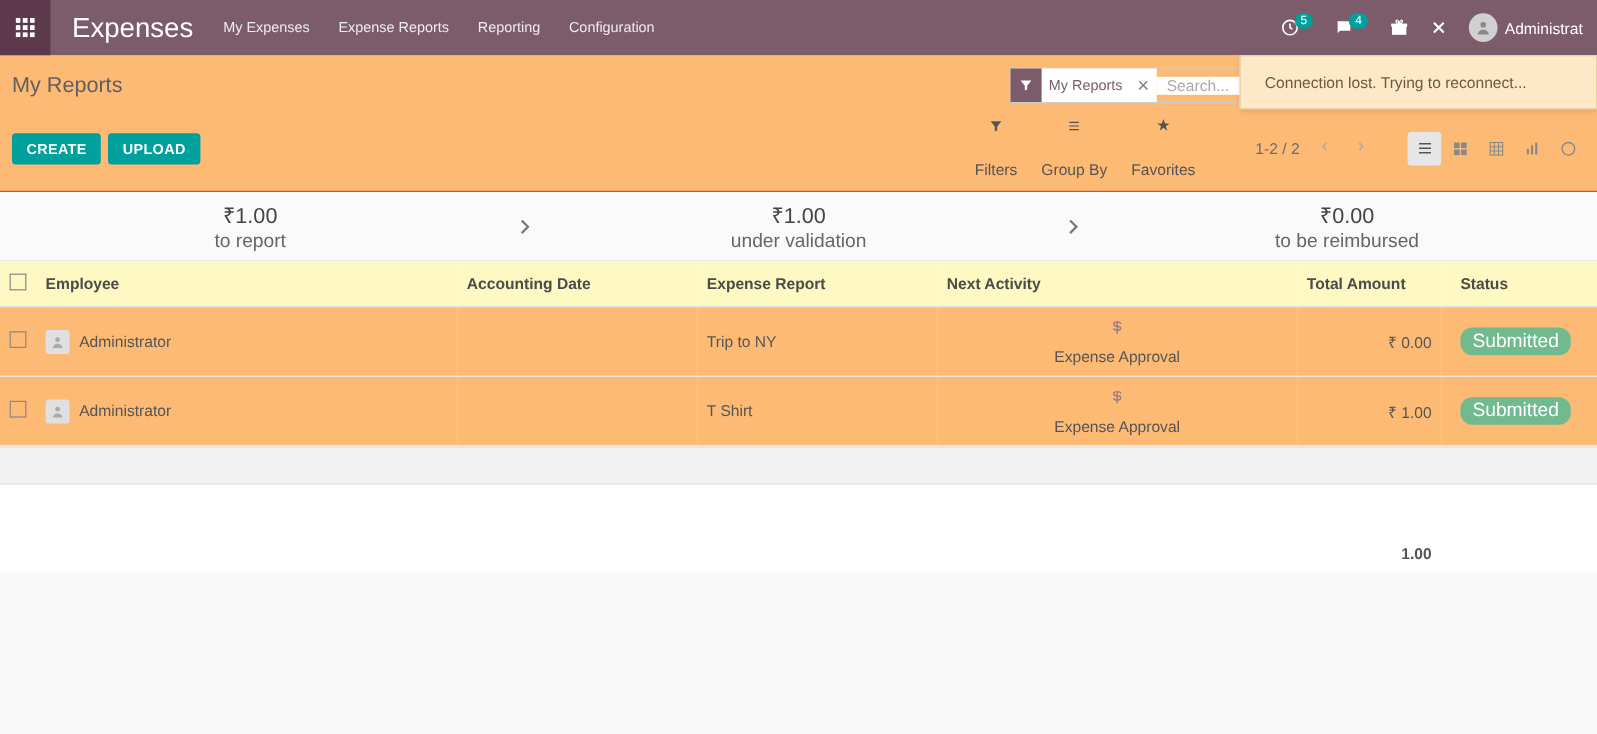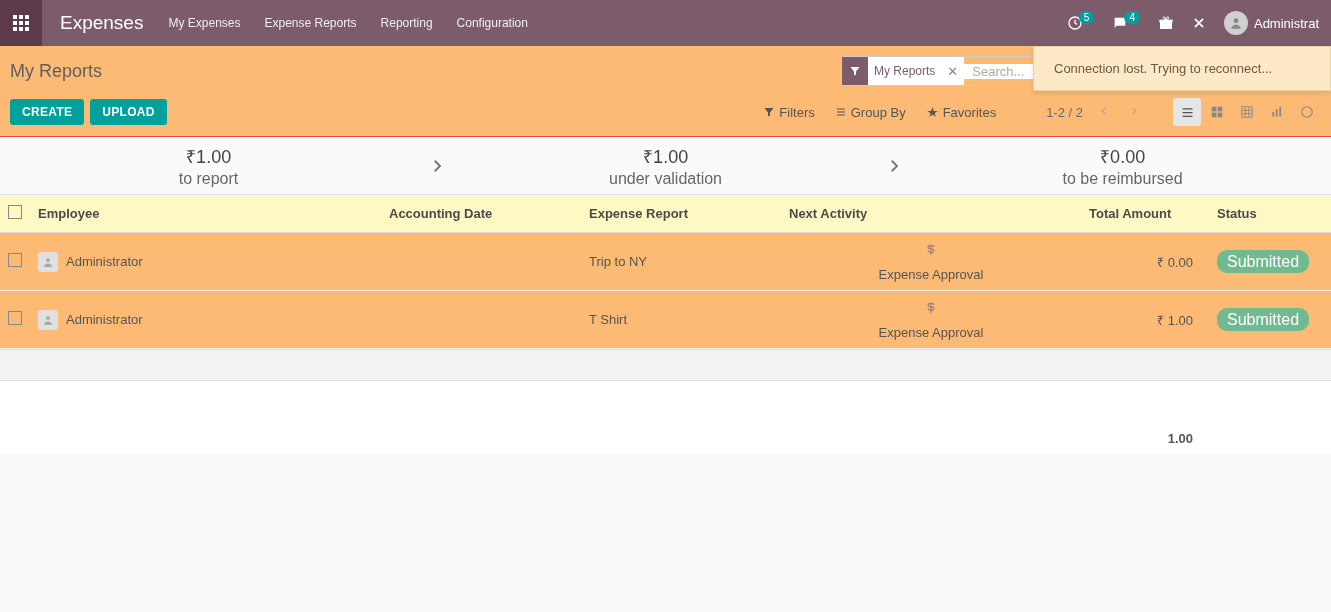--- a/index.html
+++ b/index.html
@@ -1,21 +1,21 @@
 <!DOCTYPE html>
 <html><head>
 <meta charset="utf-8">
 <style>
   * { box-sizing: border-box; margin: 0; padding: 0; }
   body { font-family: "Helvetica Neue", Arial, sans-serif; font-size: 13px; color: #4c4c4c; background: #f9f9f9; width: 1331px; height: 612px; overflow: hidden; position: relative; }
   
   
   .navbar { background: #7c5b6b; height: 46px; display: flex; align-items: center; color: #fff; position: relative; }
   .app-switch { width: 42px; height: 46px; background: #5c3a4c; display: flex; align-items: center; justify-content: center; cursor: pointer; }
-  .brand { font-size: 19px; font-weight: 500; margin: 0 25px 0 18px; }
+  .brand { font-size: 23px; font-weight: 500; margin: 0 25px 0 18px; }
   .nav-items { display: flex; gap: 24px; }
   .nav-item { font-size: 12px; cursor: pointer; color: #eee; }
   .nav-right { margin-left: auto; display: flex; align-items: center; gap: 18px; padding-right: 12px; }
   .nav-icon { position: relative; cursor: pointer; display: flex; align-items: center; }
   .badge { background: #00a09d; color: #fff; font-size: 10px; border-radius: 8px; padding: 1px 5px; margin-left: -4px; position: relative; top: -6px; }
   .user-wrap { display: flex; align-items: center; gap: 6px; cursor: pointer; }
   .avatar { width: 24px; height: 24px; border-radius: 50%; background: #d0d0d0; display: flex; align-items: center; justify-content: center; }
   
   
   .toast { position: absolute; top: 46px; right: 0; background: #fde9c8; color: #6b5b3f; border: 1px solid #e6d2a8; padding: 14px 20px; font-size: 13px; z-index: 10; width: 298px; box-shadow: 0 2px 5px rgba(0,0,0,0.1); text-align:left;}
@@ -32,21 +32,21 @@
   .search-input { border: none; outline: none; flex: 1; padding: 0 8px; font-size: 13px; color: #555; }
   .search-input::placeholder { color: #aaa; }
   
   .cp-bottom { display: flex; align-items: center; padding: 6px 10px 10px 10px; }
   .btn { padding: 6px 12px; border: none; font-size: 12px; font-weight: 600; letter-spacing: 0.3px; cursor: pointer; border-radius: 3px; color:#fff;}
   .btn-create { background: #00a09d; margin-right: 6px; }
   .btn-upload { background: #00a09d; margin-right: 12px; }
   .download-icon { color: #888; cursor: pointer; display:inline-flex; align-items:center;}
   
   .cp-mid-right { margin-left: auto; display: flex; align-items: center; gap: 20px; }
-  .search-opt { display: flex; align-items: center; gap: 4px; color: #555; cursor: pointer; font-size: 13px; }
+  .search-opt { display: flex; align-items: center; gap: 23px; color: #555; cursor: pointer; font-size: 13px; flex-direction: column; }
   .pager-area { display: flex; align-items: center; gap: 12px; margin-left: 30px; }
   .pager-text { font-size: 13px; color: #6b6b6b; }
   .pager-arrow { color: #aaa; cursor: pointer; padding:4px; }
   .view-switch { display: flex; gap: 2px; margin-left: 10px; }
   .view-btn { width: 28px; height: 28px; display: flex; align-items: center; justify-content: center; color: #888; cursor: pointer; border-radius: 3px; }
   .view-btn.active { background: #e6e6e6; color: #555; }
   
   
   .status-row { background: #fafafa; border-bottom: 1px solid #e0e0e0; display: flex; height: 58px; }
   .status-col { flex: 1; display: flex; flex-direction: column; align-items: center; justify-content: center; }

